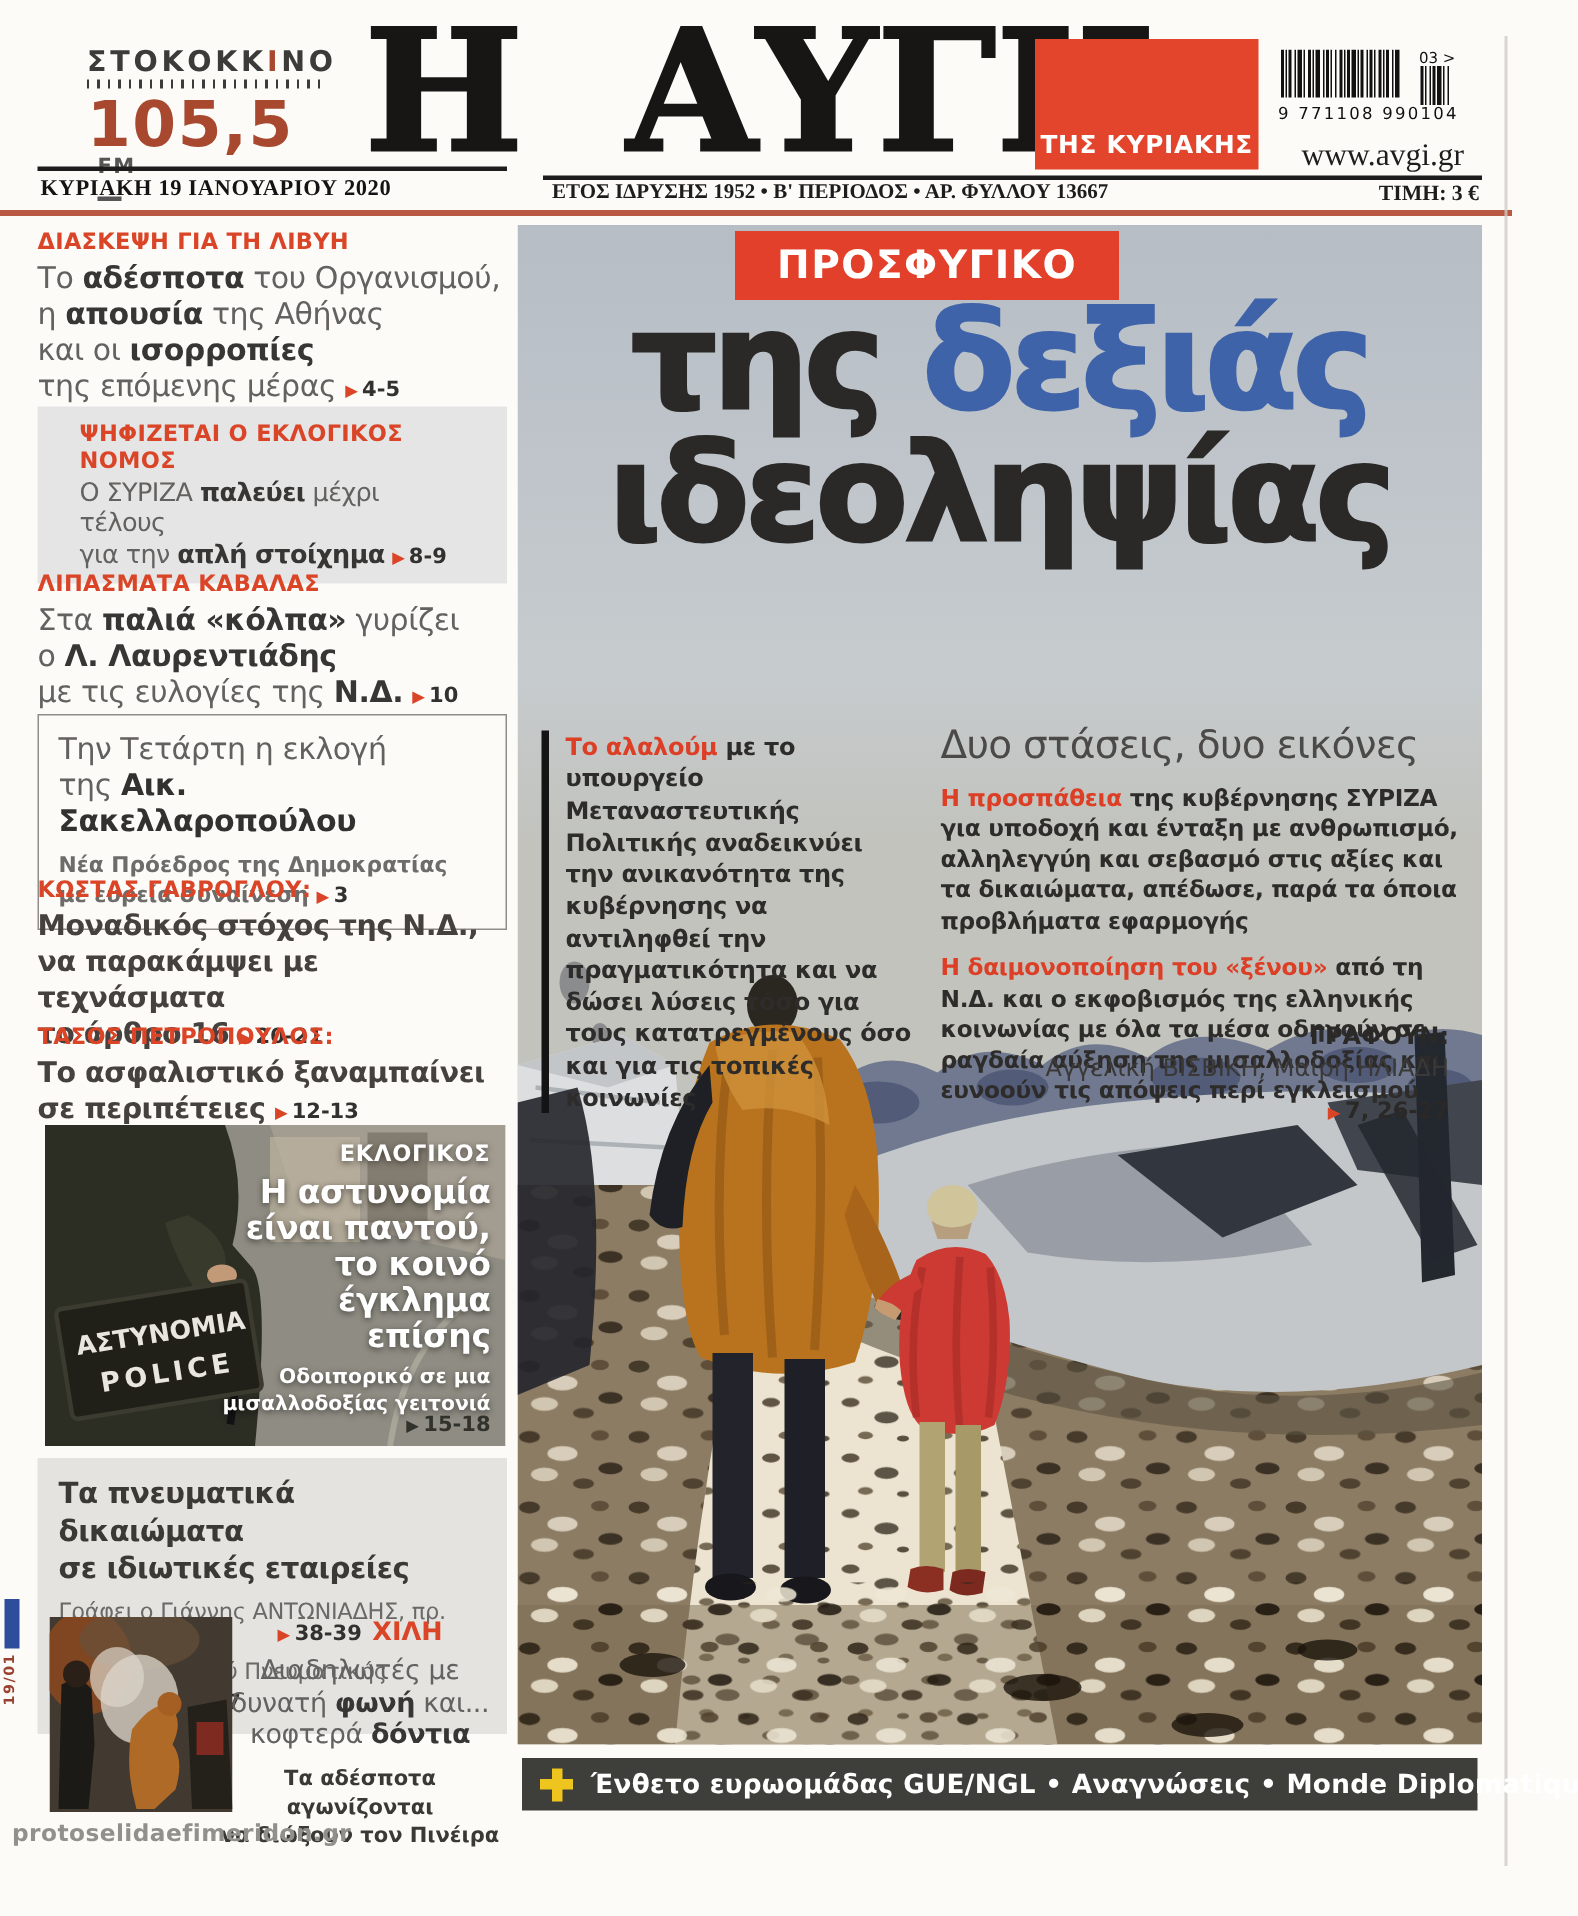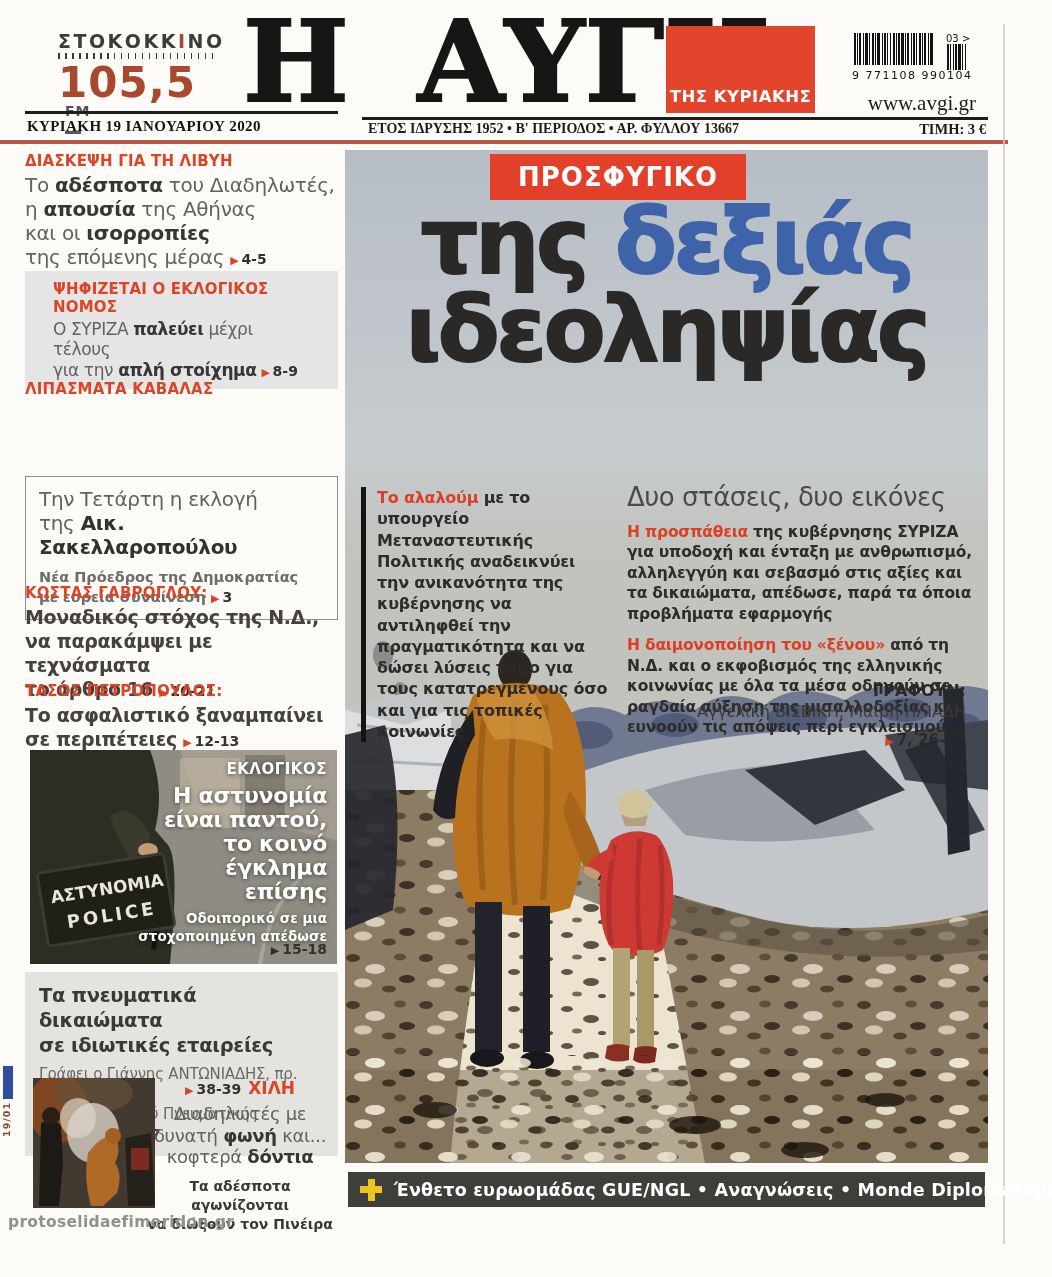--- a/index.html
+++ b/index.html
@@ -16,21 +16,21 @@
   .radio-fm{display:inline-block;font-size:14px;font-weight:bold;color:#555;vertical-align:top;margin-left:7px}
   .radio-fm::after{content:"";display:block;width:16px;height:3px;background:#555;margin-top:13px}
   .rule{position:absolute;background:#1d1d1d}
   .rule-left{left:25px;top:111px;width:313px;height:3px}
   .rule-center{left:362px;top:117px;width:626px;height:2.5px}
   .pub-date{position:absolute;left:27px;top:118px;font-family:"Liberation Serif",serif;
       font-weight:bold;font-size:15px;color:#141414;letter-spacing:.4px}
   .masthead{position:absolute;left:243px;top:6px;margin:0;font-family:"DejaVu Serif",serif;
       font-weight:bold;font-size:112px;line-height:1;color:#171615;word-spacing:30px;
       -webkit-text-stroke:2px #171615;white-space:nowrap}
-  .edition-box{position:absolute;left:666px;top:26px;width:149px;height:87px;background:#e2452b;
+  .edition-box{position:absolute;left:690px;top:26px;width:149px;height:87px;background:#e2452b;
       display:flex;align-items:flex-end;justify-content:center;padding-bottom:7px;box-sizing:border-box}
   .edition-box span{color:#fff;font-weight:bold;font-size:16.5px;letter-spacing:.5px}
   .barcode{position:absolute;left:850px;top:33px}
   .website{position:absolute;right:76px;top:91px;font-family:"Liberation Serif",serif;
       font-size:21px;color:#1d1d1d}
   .founding{position:absolute;left:368px;top:121px;font-family:"Liberation Serif",serif;
       font-weight:bold;font-size:14px;color:#1d1d1d}
   .price{position:absolute;right:66px;top:121px;font-family:"Liberation Serif",serif;
       font-weight:bold;font-size:14.5px;color:#1d1d1d}
   .red-rule{position:absolute;left:0;top:140px;width:1008px;height:3.5px;background:#b95843}
@@ -138,30 +138,31 @@
 
   <div class="website">www.avgi.gr</div>
   <div class="rule rule-center"></div>
   <div class="founding">ΕΤΟΣ ΙΔΡΥΣΗΣ 1952 • Β' ΠΕΡΙΟΔΟΣ •  ΑΡ. ΦΥΛΛΟΥ 13667</div>
   <div class="price">ΤΙΜΗ: 3 €</div>
   <div class="red-rule"></div>
   <div class="page-edge"></div>
 
   <article class="teaser" id="t-libya">
     <div class="kicker">ΔΙΑΣΚΕΨΗ ΓΙΑ ΤΗ ΛΙΒΥΗ</div>
-    <p class="t-light"><span>Το </span><b>αδέσποτα</b><span> του Διαδηλωτές,</span><br><span>η </span><b>απουσία</b><span> της Αθήνας</span><br><span>και οι </span><b>ισορροπίες</b><br><span>της επόμενης μέρας </span><span class="pageref"><span class="arr">▶</span><b>4-5</b></span></p>
+    <p class="t-light"><span>Το </span><b>αδέσποτα</b><span> του Οργανισμού,</span><br><span>η </span><b>απουσία</b><span> της Αθήνας</span><br><span>και οι </span><b>ισορροπίες</b><br><span>της επόμενης μέρας </span><span class="pageref"><span class="arr">▶</span><b>4-5</b></span></p>
   </article>
 
   <article class="teaser" id="t-law">
     <div class="kicker">ΨΗΦΙΖΕΤΑΙ Ο ΕΚΛΟΓΙΚΟΣ ΝΟΜΟΣ</div>
     <p class="t-light"><span>Ο ΣΥΡΙΖΑ </span><b>παλεύει</b><span> μέχρι τέλους</span><br><span>για την </span><b>απλή στοίχημα</b><span> </span><span class="pageref"><span class="arr">▶</span><b>8-9</b></span></p>
   </article>
 
   <article class="teaser" id="t-fertil">
     <div class="kicker">ΛΙΠΑΣΜΑΤΑ ΚΑΒΑΛΑΣ</div>
+    <p class="t-light"><span>Στα </span><b>παλιά «κόλπα»</b><span> γυρίζει</span><br><span>ο </span><b>Λ. Λαυρεντιάδης</b><br><span>με τις ευλογίες της </span><b>Ν.Δ.</b><span> </span><span class="pageref"><span class="arr">▶</span><b>10</b></span></p>
   </article>
 
   <article class="teaser" id="t-elect">
     <div class="l1">Την Τετάρτη η εκλογή</div>
     <div class="l2"><span>της </span><b>Αικ. Σακελλαροπούλου</b></div>
     <div class="sub"><span>Νέα Πρόεδρος της Δημοκρατίας</span><br><span>με ευρεία συναίνεση </span><span class="pageref"><span class="arr">▶</span><b>3</b></span></div>
   </article>
 
   <article class="teaser" id="t-gavroglou">
     <div class="kicker">ΚΩΣΤΑΣ ΓΑΒΡΟΓΛΟΥ:</div>
@@ -193,21 +194,21 @@
       <ellipse cx="128" cy="148" rx="7" ry="9" fill="#b08a68"></ellipse>
       <rect x="128" y="150" width="5" height="50" fill="#121214" transform="rotate(8 130 150)"></rect>
       <g transform="rotate(-9 75 150)">
         <rect x="12" y="113" width="128" height="74" rx="4" fill="#201f18" stroke="#3c3b30" stroke-width="3"></rect>
         <text x="22" y="145" font-size="17" font-weight="bold" fill="#e8e6df" font-family="DejaVu Sans">ΑΣΤΥΝΟΜΙΑ</text>
         <text x="34" y="172" font-size="18" font-weight="bold" letter-spacing="3" fill="#e8e6df" font-family="DejaVu Sans">POLICE</text>
       </g>
     </svg>
     <div class="pol-overlay pol-kicker">ΕΚΛΟΓΙΚΟΣ</div>
     <div class="pol-overlay pol-head"><span>Η αστυνομία</span><br><span>είναι παντού,</span><br><span>το κοινό</span><br><span>έγκλημα</span><br><span>επίσης</span></div>
-    <div class="pol-overlay pol-sub"><span>Οδοιπορικό σε μια</span><br><span>στοχοποιημένη απέδωσε</span></div>
+    <div class="pol-overlay pol-sub"><span>Οδοιπορικό σε μια</span><br><span>μισαλλοδοξίας γειτονιά</span></div>
     <div class="pageref pol-page"><span class="arr">▶</span><b>15-18</b></div>
   </div>
 
   <article class="teaser" id="t-rights">
     <div class="title"><span>Τα πνευματικά δικαιώματα</span><br><span>σε ιδιωτικές εταιρείες</span></div>
     <div class="byline"><span>Γράφει ο Γιάννης ΑΝΤΩΝΙΑΔΗΣ, πρ. πρόεδρος</span><br><span>του Οργανισμού Πνευματικής Ιδιοκτησίας  </span><span class="pageref"><span class="arr">▶</span><b>47</b></span></div>
   </article>
 
   <div id="t-chile-img">
     <svg width="122" height="130" viewBox="0 0 122 130">

